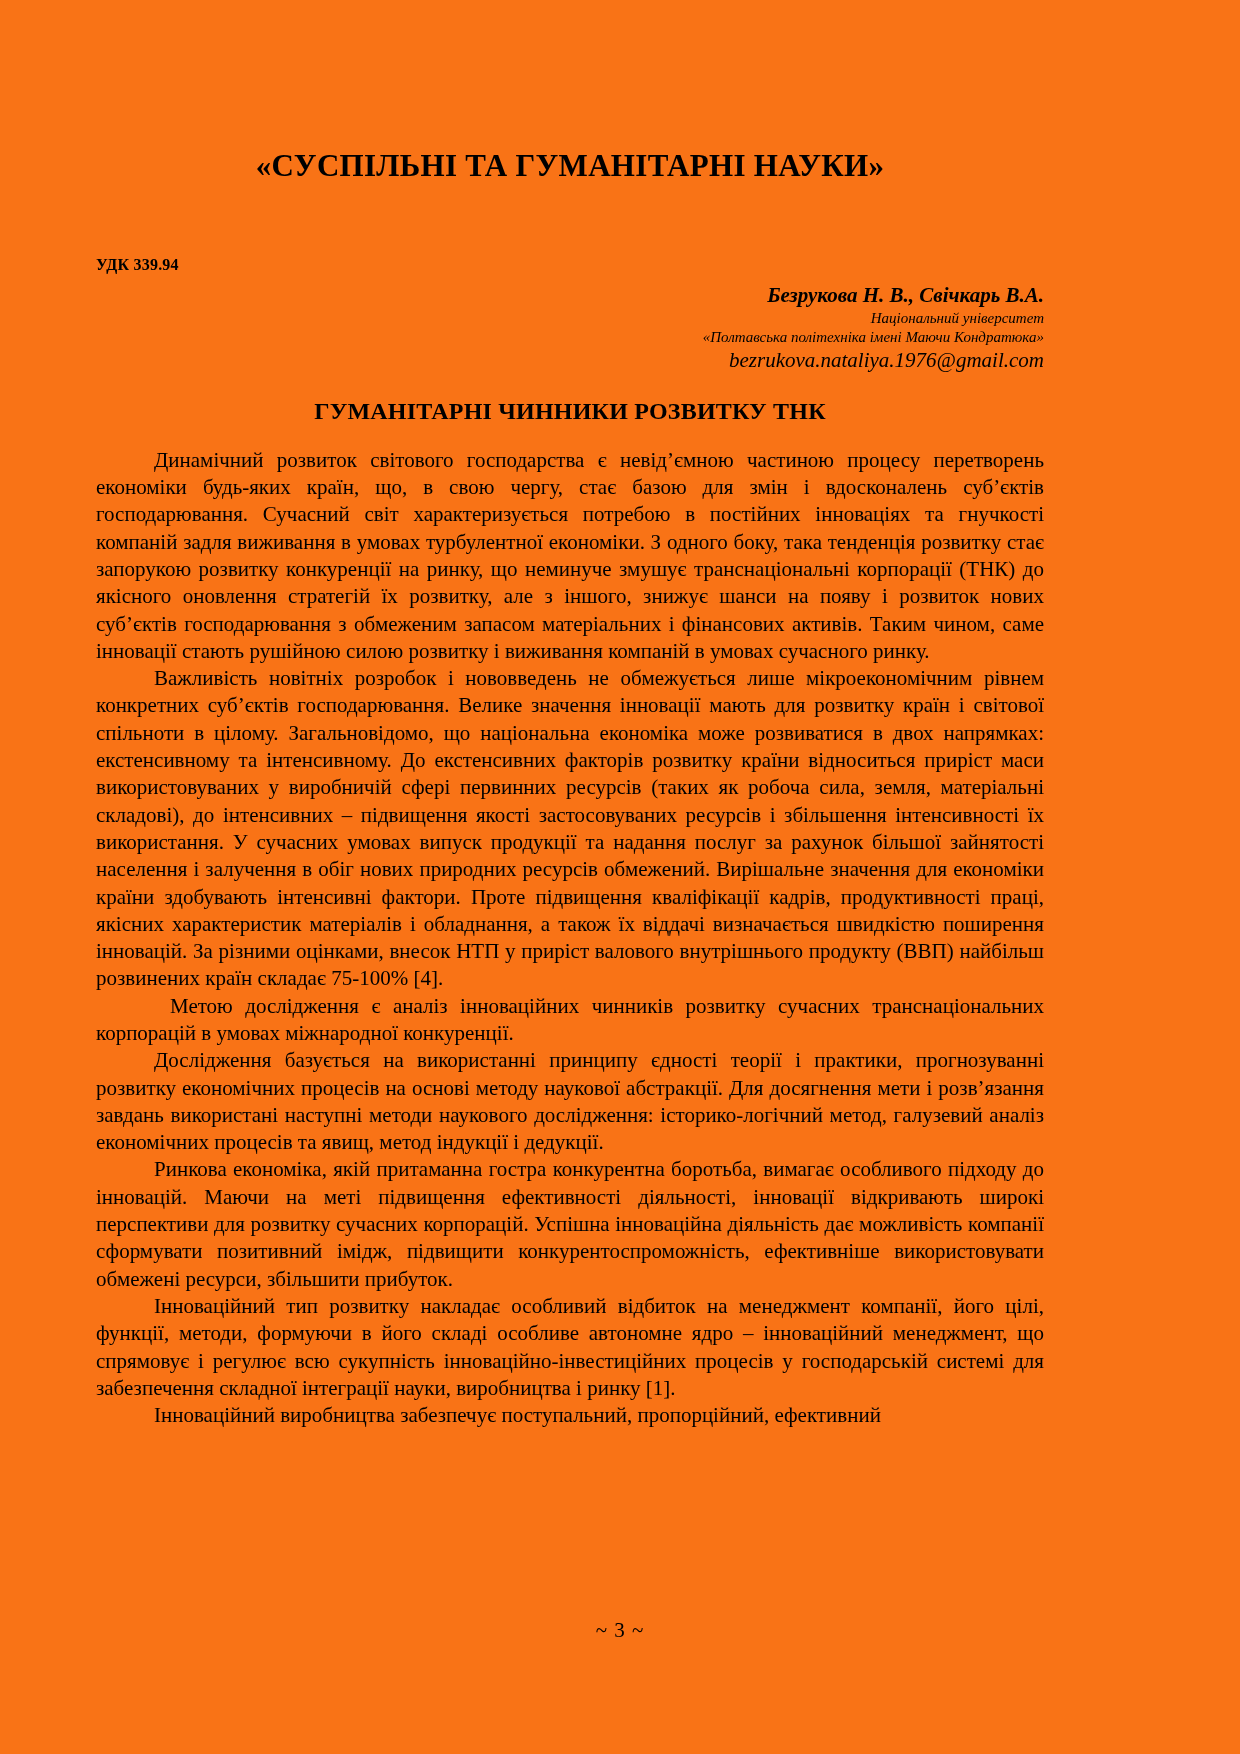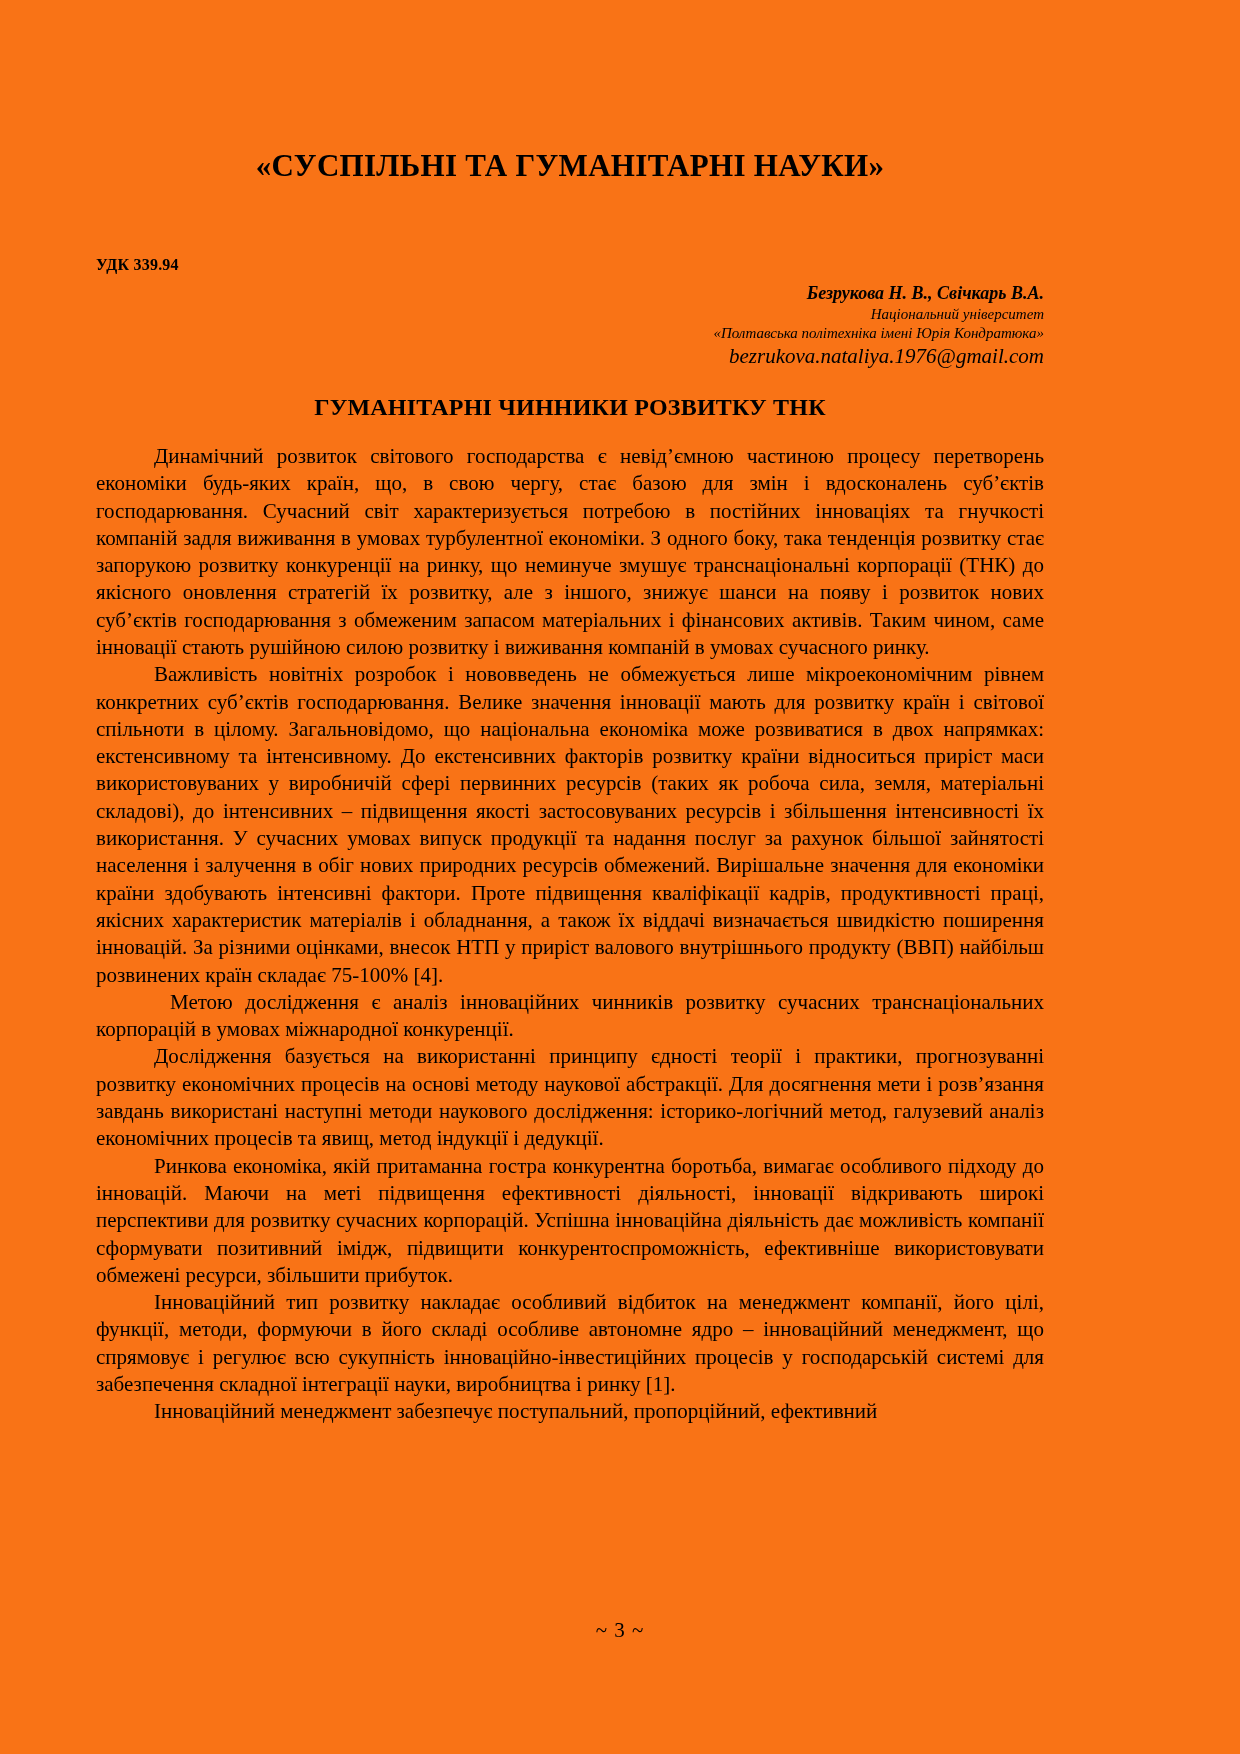--- a/index.html
+++ b/index.html
@@ -46,21 +46,21 @@
     letter-spacing: 0.2px;
   }
 
   .author-block {
     margin-top: 8px;
     text-align: right;
     line-height: 1.28;
   }
 
   .author-names {
-    font-size: 18px;
+    font-size: 21px;
     font-style: italic;
     font-weight: bold;
   }
 
   .author-affil {
     font-size: 15px;
     font-style: italic;
   }
 
   .author-email {
@@ -114,33 +114,33 @@
 
   <div class="content">
 
     <div class="section-banner">«СУСПІЛЬНІ ТА ГУМАНІТАРНІ НАУКИ»</div>
 
     <div class="udc-row">УДК 339.94</div>
 
     <div class="author-block">
       <div class="author-names">Безрукова Н. В., Свічкарь В.А.</div>
       <div class="author-affil">Національний університет</div>
-      <div class="author-affil">«Полтавська політехніка імені Юрія Кондратюка»</div>
+      <div class="author-affil">«Полтавська політехніка імені Маючи Кондратюка»</div>
       <div class="author-email">bezrukova.nataliya.1976@gmail.com</div>
     </div>
 
     <div class="article-title">ГУМАНІТАРНІ ЧИННИКИ РОЗВИТКУ ТНК</div>
 
     <div class="body-text">
       <p>Динамічний розвиток світового господарства є невід’ємною частиною процесу перетворень економіки будь-яких країн, що, в свою чергу, стає базою для змін і вдосконалень суб’єктів господарювання. Сучасний світ характеризується потребою в постійних інноваціях та гнучкості компаній задля виживання в умовах турбулентної економіки. З одного боку, така тенденція розвитку стає запорукою розвитку конкуренції на ринку, що неминуче змушує транснаціональні корпорації (ТНК) до якісного оновлення стратегій їх розвитку, але з іншого, знижує шанси на появу і розвиток нових суб’єктів господарювання з обмеженим запасом матеріальних і фінансових активів. Таким чином, саме інновації стають рушійною силою розвитку і виживання компаній в умовах сучасного ринку.</p>
       <p>Важливість новітніх розробок і нововведень не обмежується лише мікроекономічним рівнем конкретних суб’єктів господарювання. Велике значення інновації мають для розвитку країн і світової спільноти в цілому. Загальновідомо, що національна економіка може розвиватися в двох напрямках: екстенсивному та інтенсивному. До екстенсивних факторів розвитку країни відноситься приріст маси використовуваних у виробничій сфері первинних ресурсів (таких як робоча сила, земля, матеріальні складові), до інтенсивних – підвищення якості застосовуваних ресурсів і збільшення інтенсивності їх використання. У сучасних умовах випуск продукції та надання послуг за рахунок більшої зайнятості населення і залучення в обіг нових природних ресурсів обмежений. Вирішальне значення для економіки країни здобувають інтенсивні фактори. Проте підвищення кваліфікації кадрів, продуктивності праці, якісних характеристик матеріалів і обладнання, а також їх віддачі визначається швидкістю поширення  інновацій. За різними оцінками, внесок НТП у приріст валового внутрішнього продукту (ВВП) найбільш розвинених країн складає 75-100% [4].</p>
       <p class="indent-wide"> Метою дослідження є аналіз інноваційних чинників розвитку сучасних транснаціональних корпорацій в умовах міжнародної конкуренції.</p>
       <p>Дослідження базується на використанні принципу єдності теорії і практики, прогнозуванні розвитку економічних процесів на основі методу наукової абстракції. Для досягнення мети і розв’язання завдань використані наступні методи наукового дослідження: історико-логічний метод, галузевий аналіз економічних процесів та явищ, метод індукції і дедукції.</p>
       <p>Ринкова економіка, якій притаманна гостра конкурентна боротьба, вимагає особливого підходу до інновацій. Маючи на меті підвищення ефективності діяльності, інновації відкривають широкі перспективи для розвитку сучасних корпорацій. Успішна інноваційна діяльність дає можливість компанії сформувати позитивний імідж, підвищити конкурентоспроможність, ефективніше використовувати обмежені ресурси, збільшити прибуток.</p>
       <p>Інноваційний тип розвитку накладає особливий відбиток на менеджмент компанії, його цілі, функції, методи, формуючи в його складі особливе автономне ядро – інноваційний менеджмент, що спрямовує і регулює всю сукупність інноваційно-інвестиційних процесів у господарській системі для забезпечення складної інтеграції науки, виробництва і ринку [1].</p>
-      <p>Інноваційний менеджмент забезпечує поступальний, пропорційний, ефективний</p>
+      <p>Інноваційний виробництва забезпечує поступальний, пропорційний, ефективний</p>
     </div>
 
   </div>
 
   <div class="page-footer">~ 3 ~</div>
 
 </div>
 
 </body></html>

